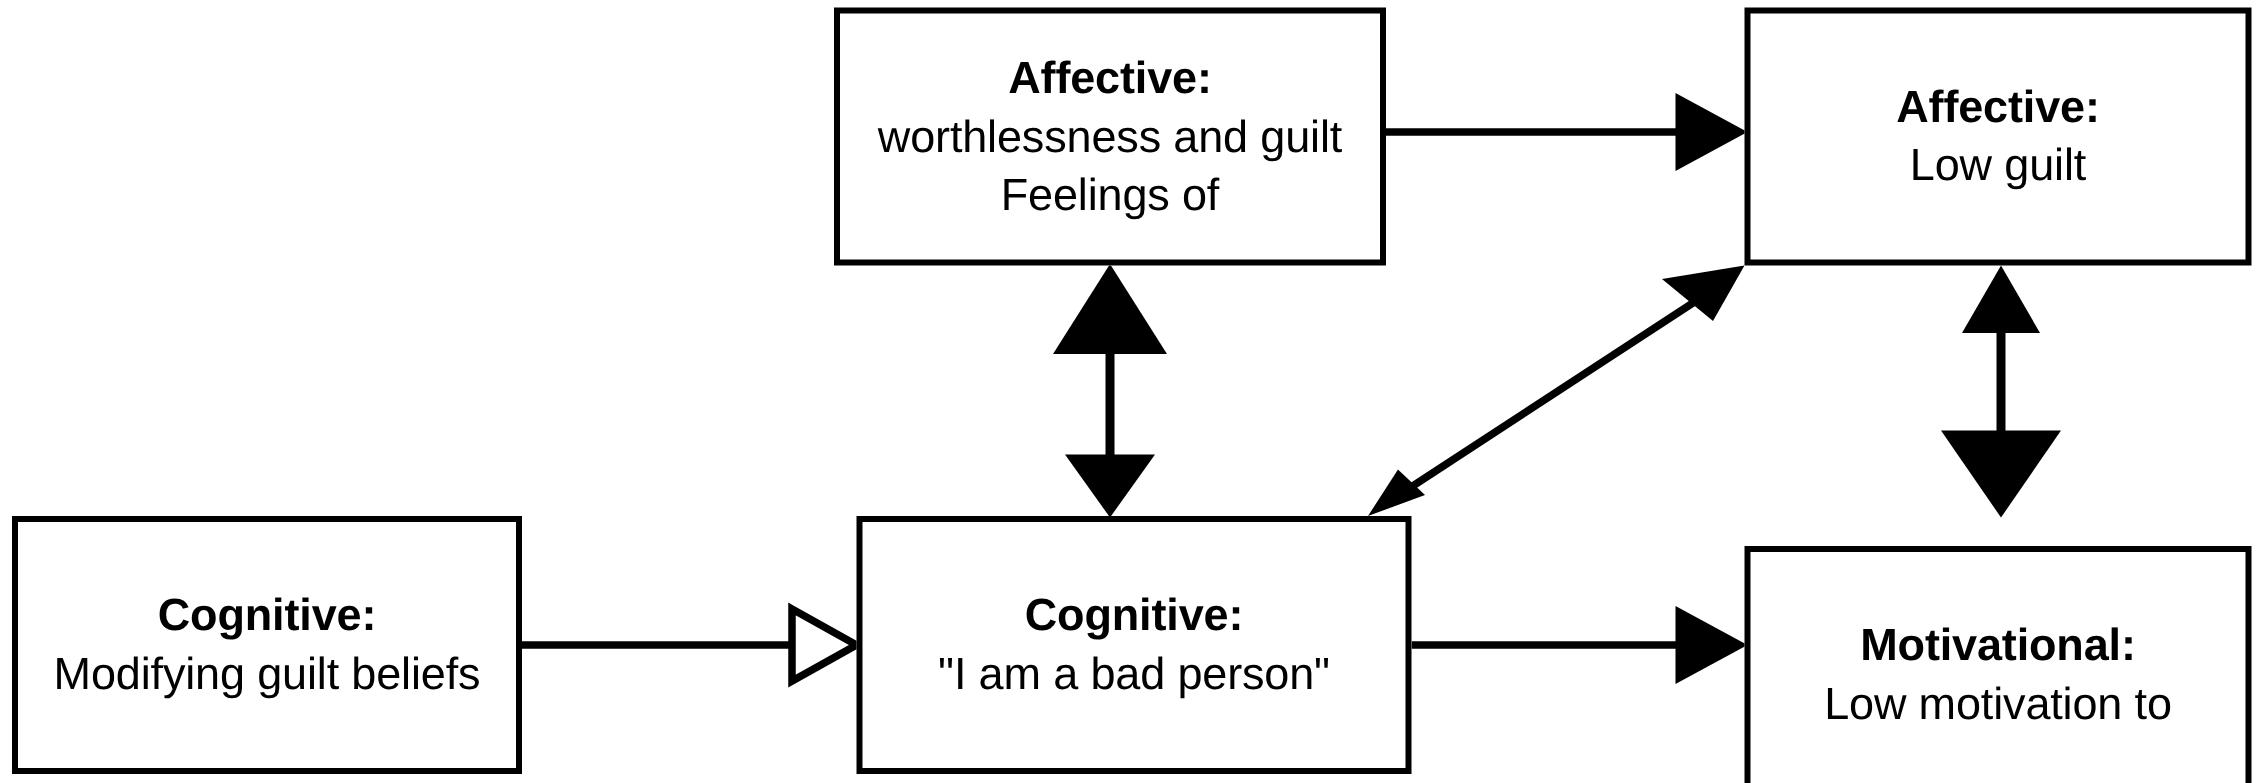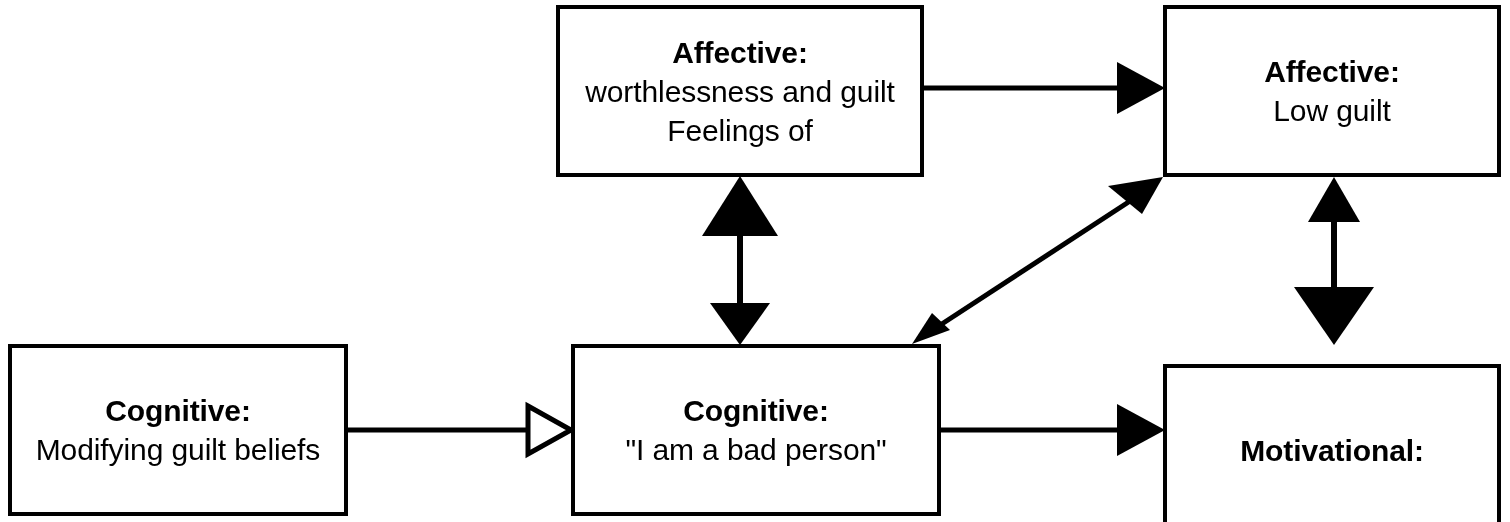--- a/index.html
+++ b/index.html
@@ -126,16 +126,17 @@
   <div class="node-box" id="node-cognitive-belief">
     <div class="node-stack">
       <span class="node-line bold">Cognitive:</span>
       <span class="node-line">"I am a bad person"</span>
     </div>
   </div>
 
   <div class="node-box" id="node-motivational">
     <div class="node-stack">
       <span class="node-line bold">Motivational:</span>
+      <span class="node-line">Low motivation to</span>
     </div>
   </div>
 
 </div>
 
 </body></html>

